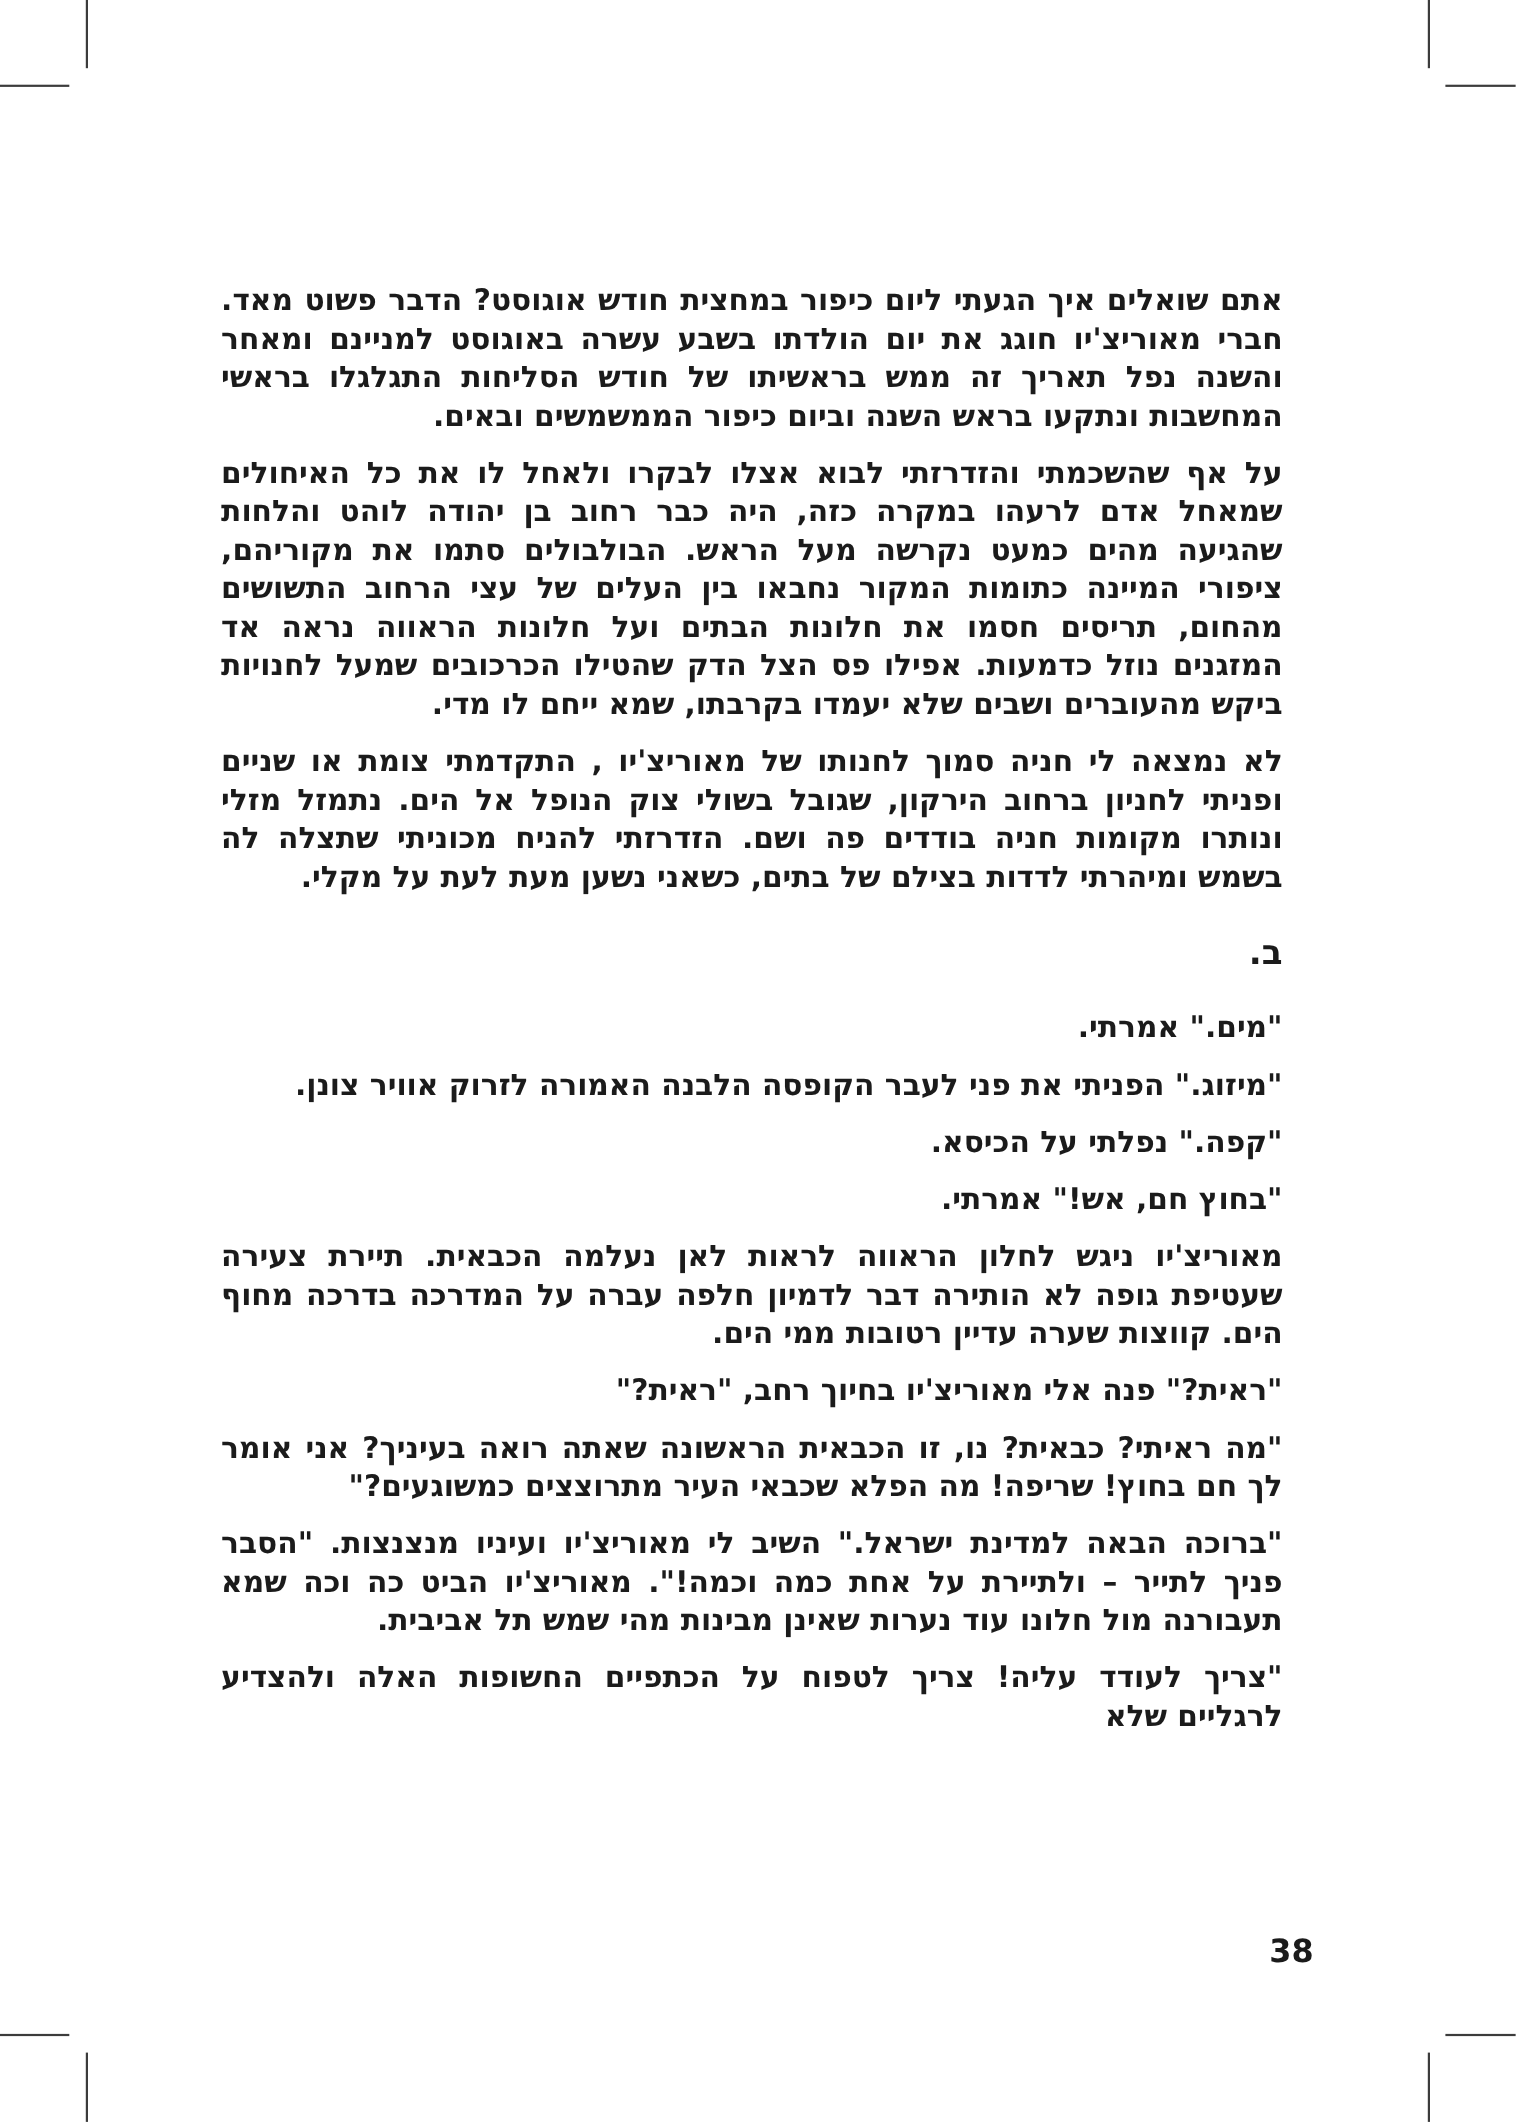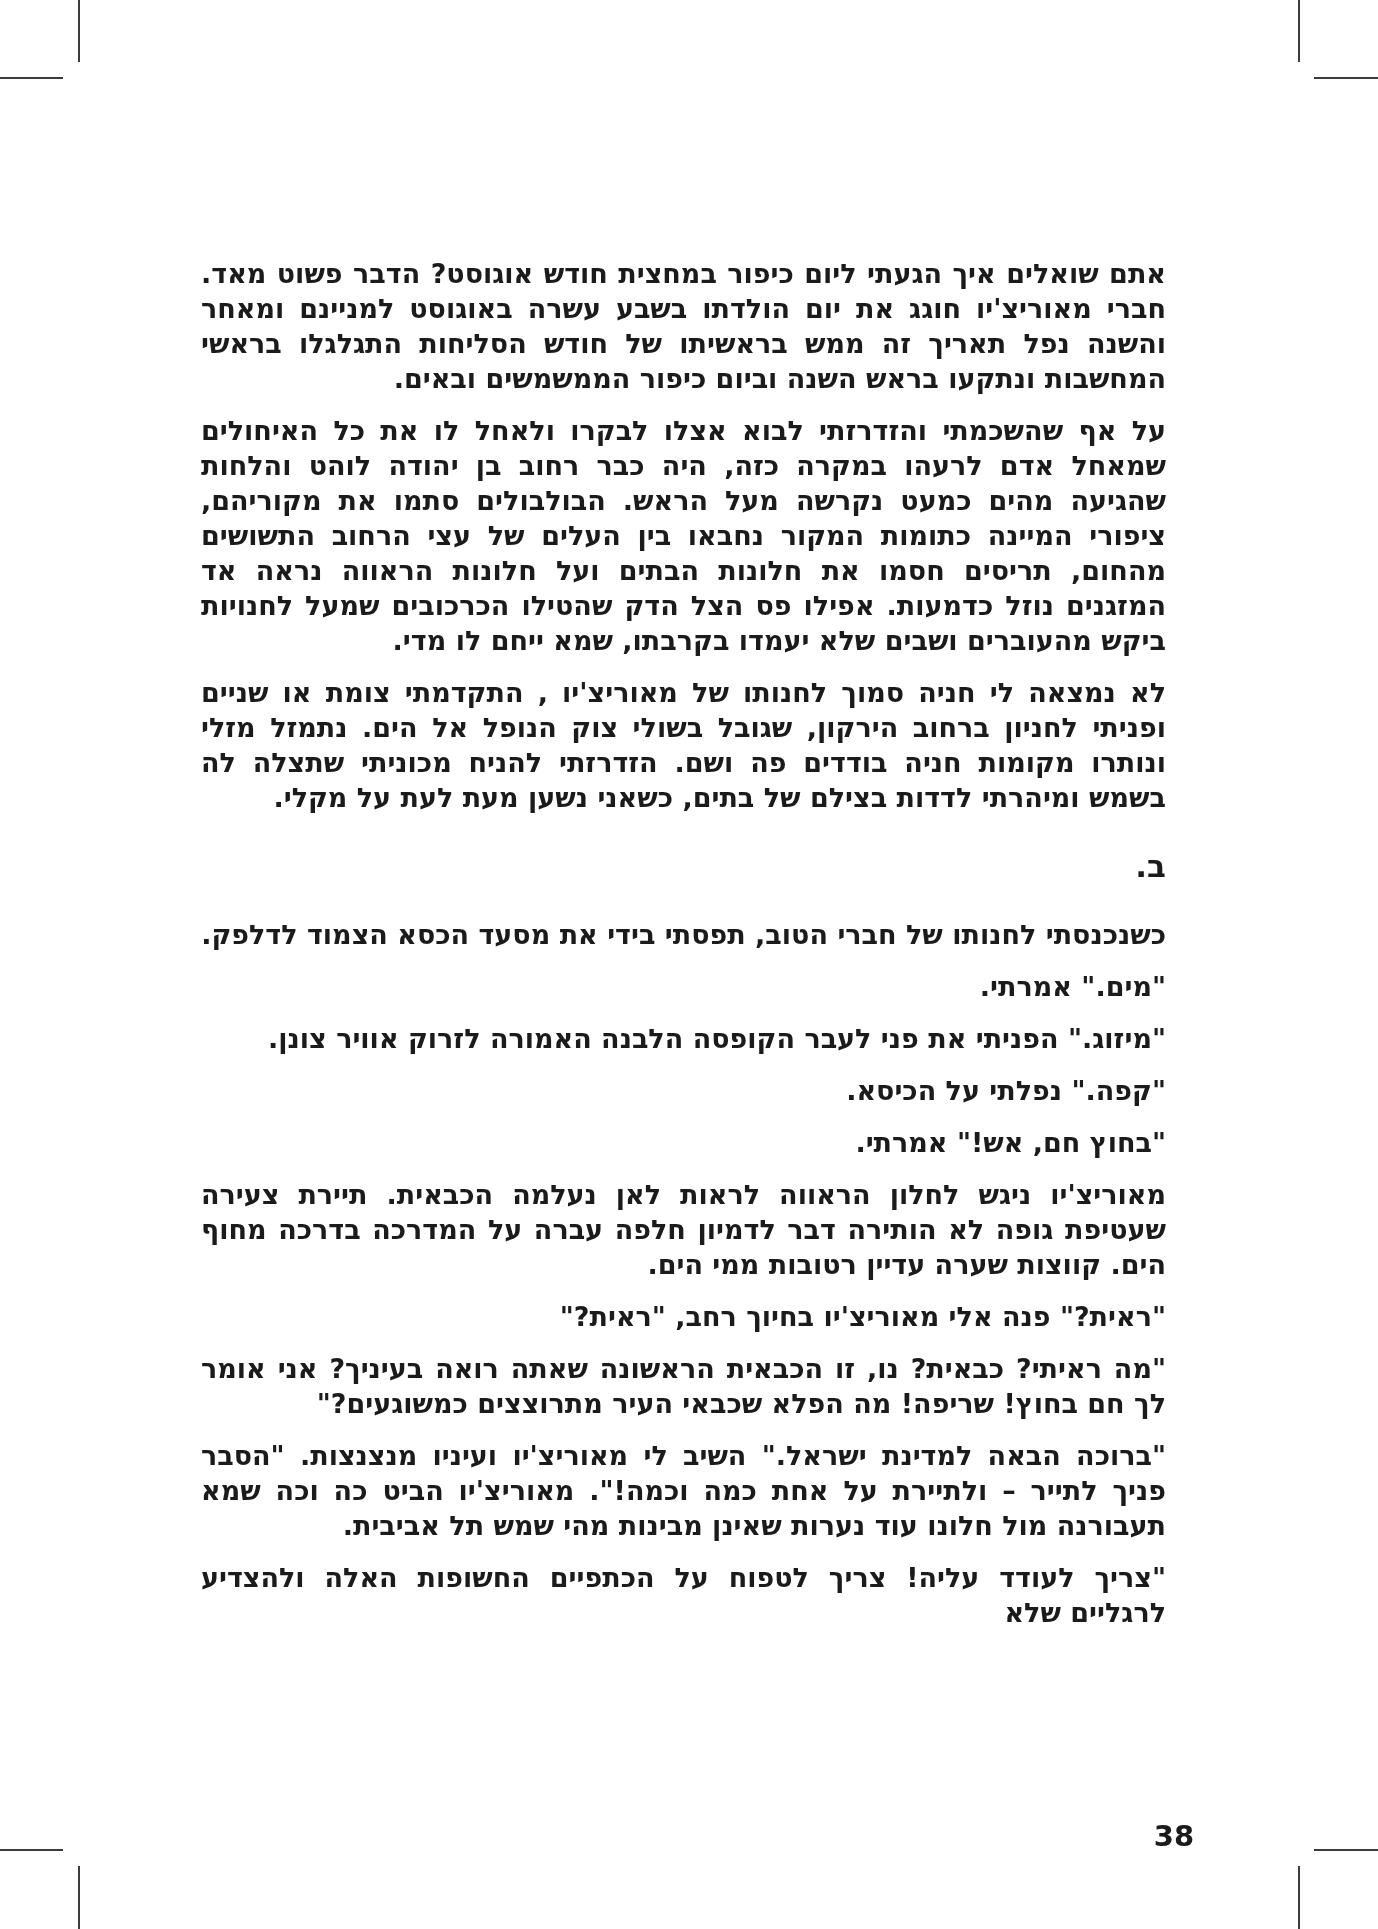--- a/index.html
+++ b/index.html
@@ -33,21 +33,21 @@
   }
   .section-heading {
     font-size: 31px;
     font-weight: 700;
     margin: 32px 0 32px 0;
     text-align: right;
     line-height: 38px;
   }
   .page-number {
     position: absolute;
-    top: 1819px;
+    top: 1757px;
     left: 1144px;
     width: 60px;
     text-align: center;
     font-weight: 700;
     font-size: 29px;
     color: #1b1b1b;
   }
 </style>
 </head>
 <body>
@@ -59,21 +59,20 @@
 <div class="crop-mark" style="left:0; top:1849px; width:63px; height:2px;"></div>
 <div class="crop-mark" style="left:78px; top:1866px; width:2px; height:63px;"></div>
 <div class="crop-mark" style="left:1314px; top:1849px; width:64px; height:2px;"></div>
 <div class="crop-mark" style="left:1298px; top:1866px; width:2px; height:63px;"></div>
 
 <div class="text-block">
   <p>אתם שואלים איך הגעתי ליום כיפור במחצית חודש אוגוסט? הדבר פשוט מאד. חברי מאוריצ'יו חוגג את יום הולדתו בשבע עשרה באוגוסט למניינם ומאחר והשנה נפל תאריך זה ממש בראשיתו של חודש הסליחות התגלגלו בראשי המחשבות ונתקעו בראש השנה וביום כיפור הממשמשים ובאים.</p>
   <p>על אף שהשכמתי והזדרזתי לבוא אצלו לבקרו ולאחל לו את כל האיחולים שמאחל אדם לרעהו במקרה כזה, היה כבר רחוב בן יהודה לוהט והלחות שהגיעה מהים כמעט נקרשה מעל הראש. הבולבולים סתמו את מקוריהם, ציפורי המיינה כתומות המקור נחבאו בין העלים של עצי הרחוב התשושים מהחום, תריסים חסמו את חלונות הבתים ועל חלונות הראווה נראה אד המזגנים נוזל כדמעות. אפילו פס הצל הדק שהטילו הכרכובים שמעל לחנויות ביקש מהעוברים ושבים שלא יעמדו בקרבתו, שמא ייחם לו מדי.</p>
   <p>לא נמצאה לי חניה סמוך לחנותו של מאוריצ'יו , התקדמתי צומת או שניים ופניתי לחניון ברחוב הירקון, שגובל בשולי צוק הנופל אל הים. נתמזל מזלי ונותרו מקומות חניה בודדים פה ושם. הזדרזתי להניח מכוניתי שתצלה לה בשמש ומיהרתי לדדות בצילם של בתים, כשאני נשען מעת לעת על מקלי.</p>
   <h2 class="section-heading">ב.</h2>
-  <p>כשנכנסתי לחנותו של חברי הטוב, תפסתי בידי את מסעד הכסא הצמוד לדלפק.</p>
   <p>"מים." אמרתי.</p>
   <p>"מיזוג." הפניתי את פני לעבר הקופסה הלבנה האמורה לזרוק אוויר צונן.</p>
   <p>"קפה." נפלתי על הכיסא.</p>
   <p>"בחוץ חם, אש!" אמרתי.</p>
   <p>מאוריצ'יו ניגש לחלון הראווה לראות לאן נעלמה הכבאית. תיירת צעירה שעטיפת גופה לא הותירה דבר לדמיון חלפה עברה על המדרכה בדרכה מחוף הים. קווצות שערה עדיין רטובות ממי הים.</p>
   <p>"ראית?" פנה אלי מאוריצ'יו בחיוך רחב, "ראית?"</p>
   <p>"מה ראיתי? כבאית? נו, זו הכבאית הראשונה שאתה רואה בעיניך? אני אומר לך חם בחוץ! שריפה! מה הפלא שכבאי העיר מתרוצצים כמשוגעים?"</p>
   <p>"ברוכה הבאה למדינת ישראל." השיב לי מאוריצ'יו ועיניו מנצנצות. "הסבר פניך לתייר – ולתיירת על אחת כמה וכמה!". מאוריצ'יו הביט כה וכה שמא תעבורנה מול חלונו עוד נערות שאינן מבינות מהי שמש תל אביבית.</p>
   <p>"צריך לעודד עליה! צריך לטפוח על הכתפיים החשופות האלה ולהצדיע לרגליים שלא</p>
 </div>

